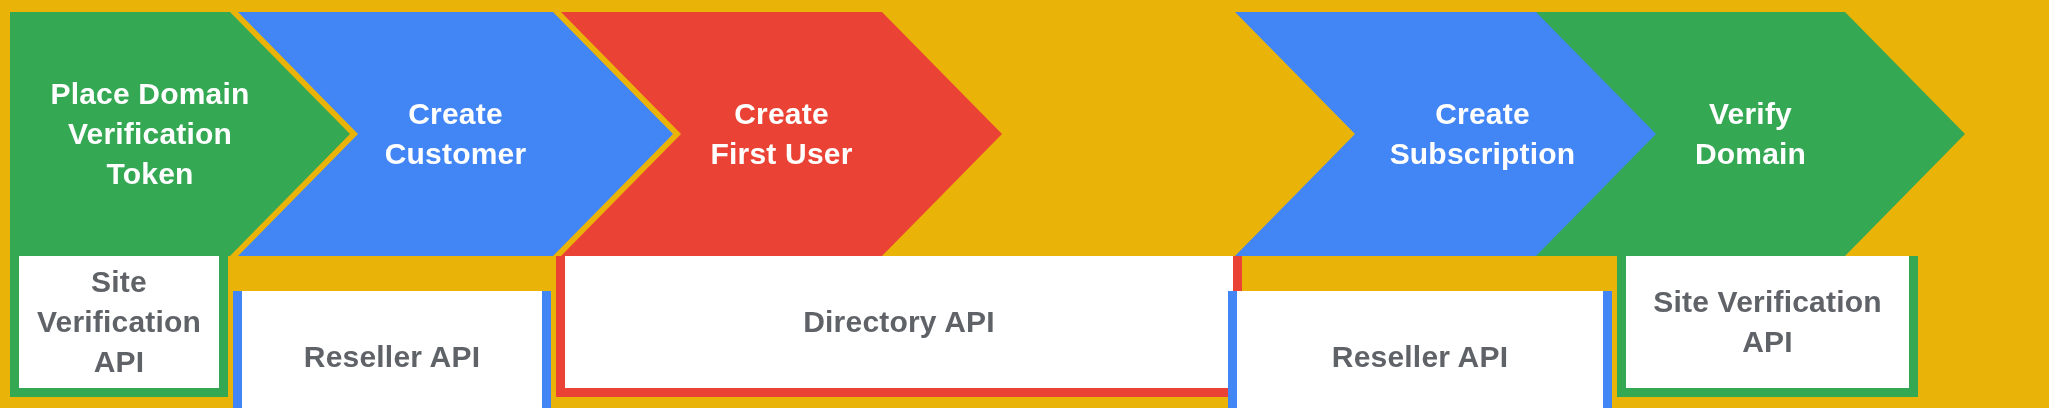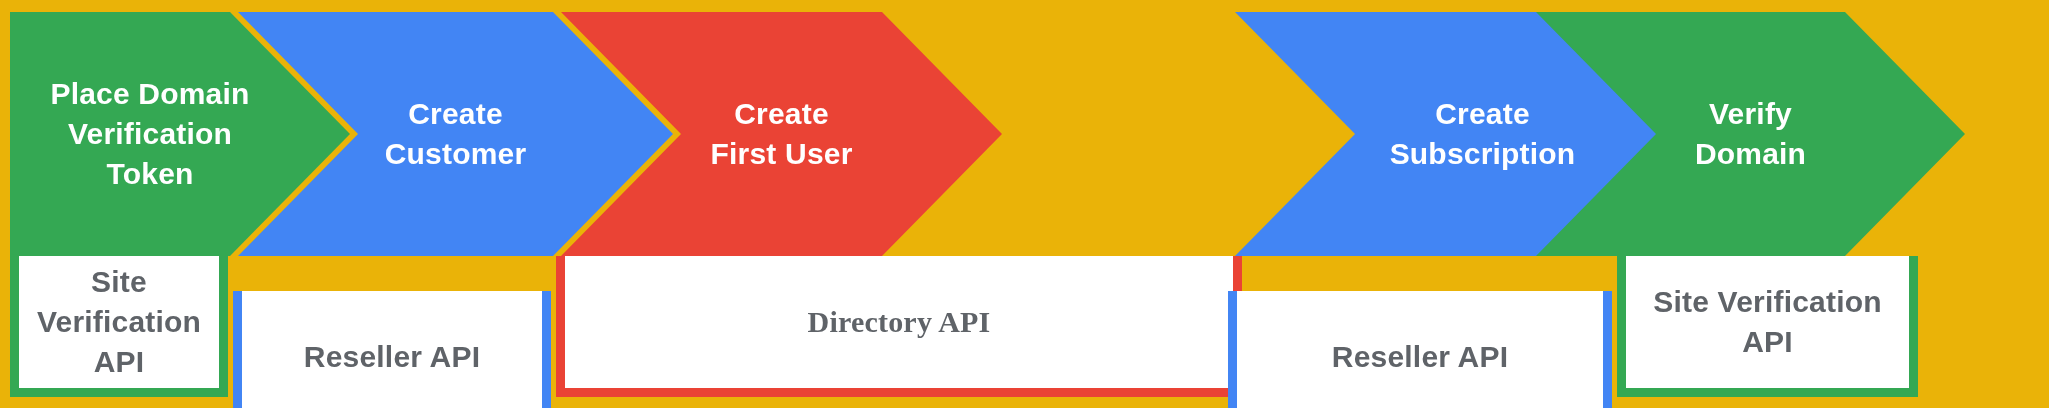--- a/index.html
+++ b/index.html
@@ -73,21 +73,21 @@
     text-align: center;
     white-space: pre-line;
     letter-spacing: 0.2px;
   }
   .border-green { border-color: #34A853; }
   .border-blue  { border-color: #4285F4; margin-top: 35px; }
   .border-red   { border-color: #EA4335; }
 
   .b1 { left: 10px;   width: 218px; }
   .b2 { left: 233px;  width: 318px; }
-  .b3 { left: 556px;  width: 686px; font-family: Liberation Serif, serif; }
+  .b3 { left: 556px;  width: 686px; }
   .b4 { left: 1228px; width: 384px; }
   .b5 { left: 1617px; width: 301px; align-items: center; }
 </style>
 </head>
 <body>
 
 <div class="canvas">
 
   <div class="chevron c1 bg-green">
     <div class="step-label">Place Domain

